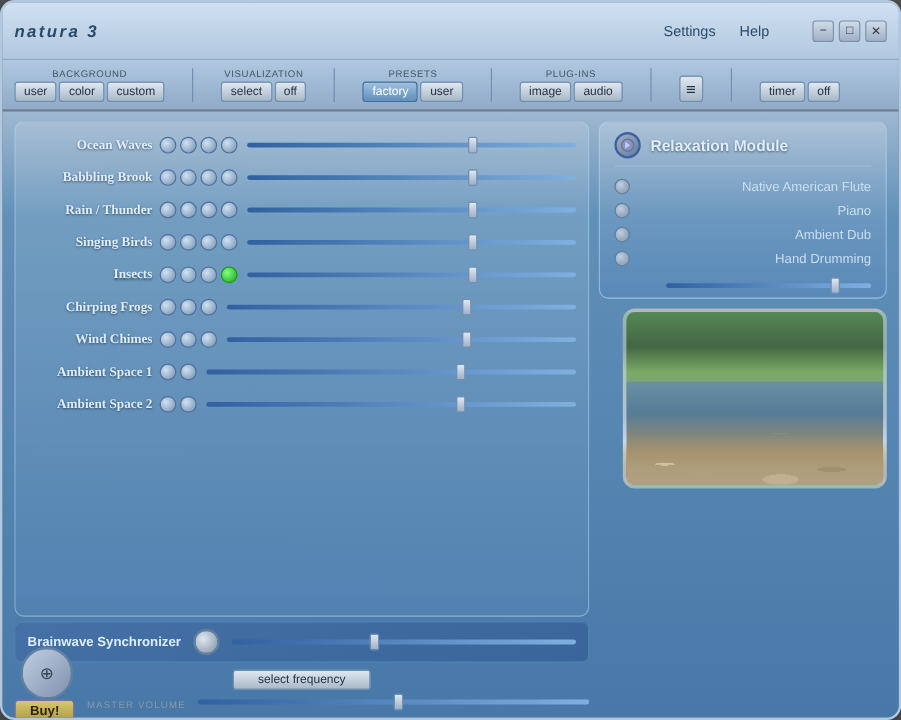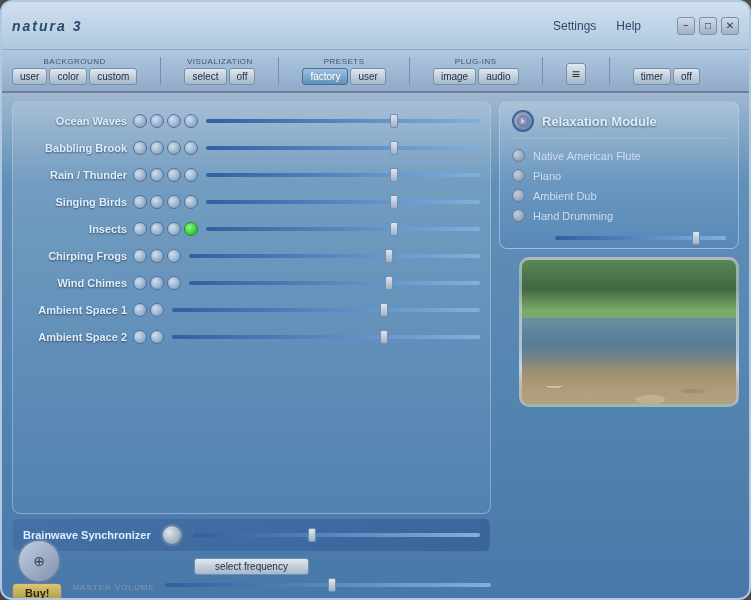--- a/index.html
+++ b/index.html
@@ -140,20 +140,21 @@
       flex-direction: column;
       gap: 4px;
     }
 
     .sounds-panel {
       background: linear-gradient(180deg, rgba(255,255,255,0.15) 0%, rgba(100,150,200,0.2) 100%);
       border: 1px solid rgba(180,210,240,0.5);
       border-radius: 8px;
       padding: 8px 10px;
       flex: 1;
+      font-family: Liberation Serif, serif;
     }
 
     .sound-row {
       display: flex;
       align-items: center;
       margin-bottom: 5px;
       height: 22px;
     }
 
     .sound-label {
@@ -249,20 +250,21 @@
       font-weight: bold;
       color: #ddeeff;
       text-shadow: 0 1px 2px rgba(0,0,0,0.5);
     }
 
     .rm-item {
       display: flex;
       align-items: center;
       gap: 8px;
       margin-bottom: 7px;
+      justify-content: space-between;
     }
 
     .rm-radio {
       width: 13px;
       height: 13px;
       border-radius: 50%;
       background: radial-gradient(circle at 35% 35%, #c0d0e0, #8090a8);
       border: 1px solid #6080a0;
     }
 

